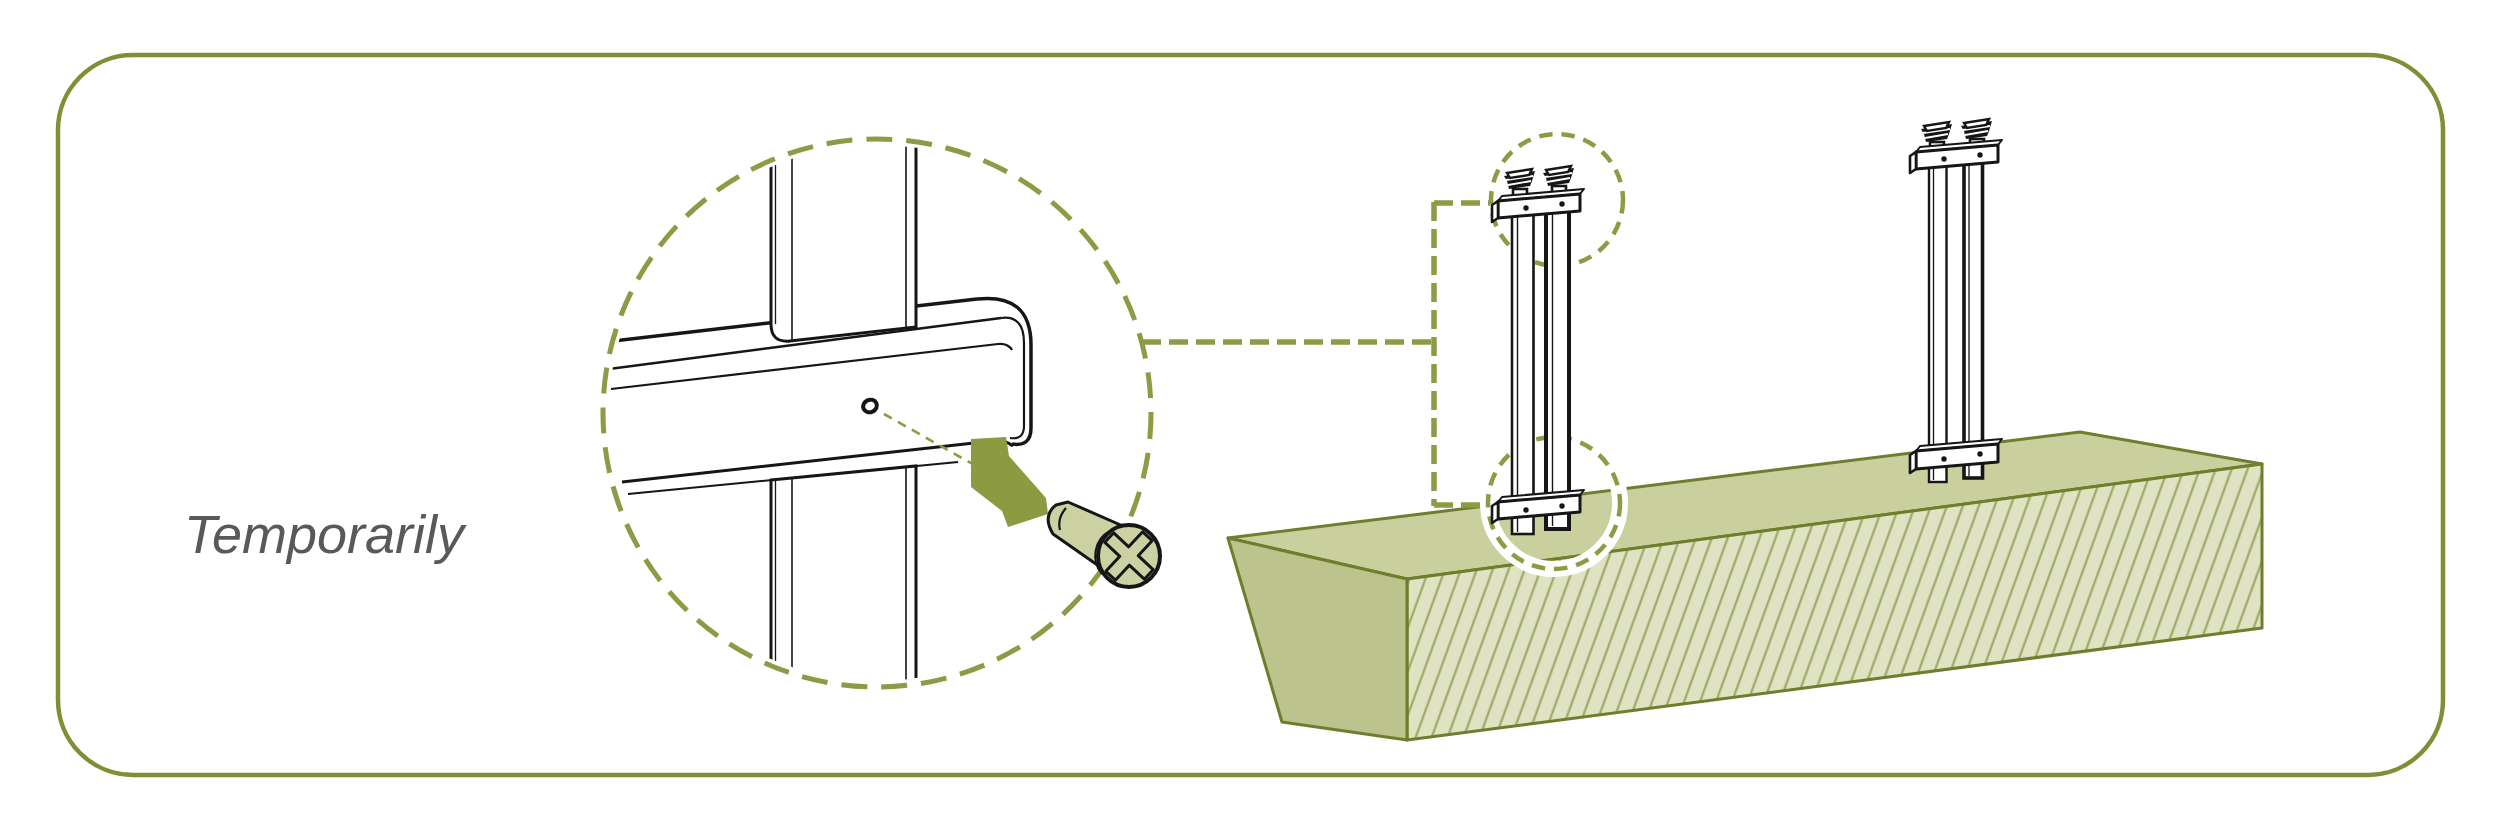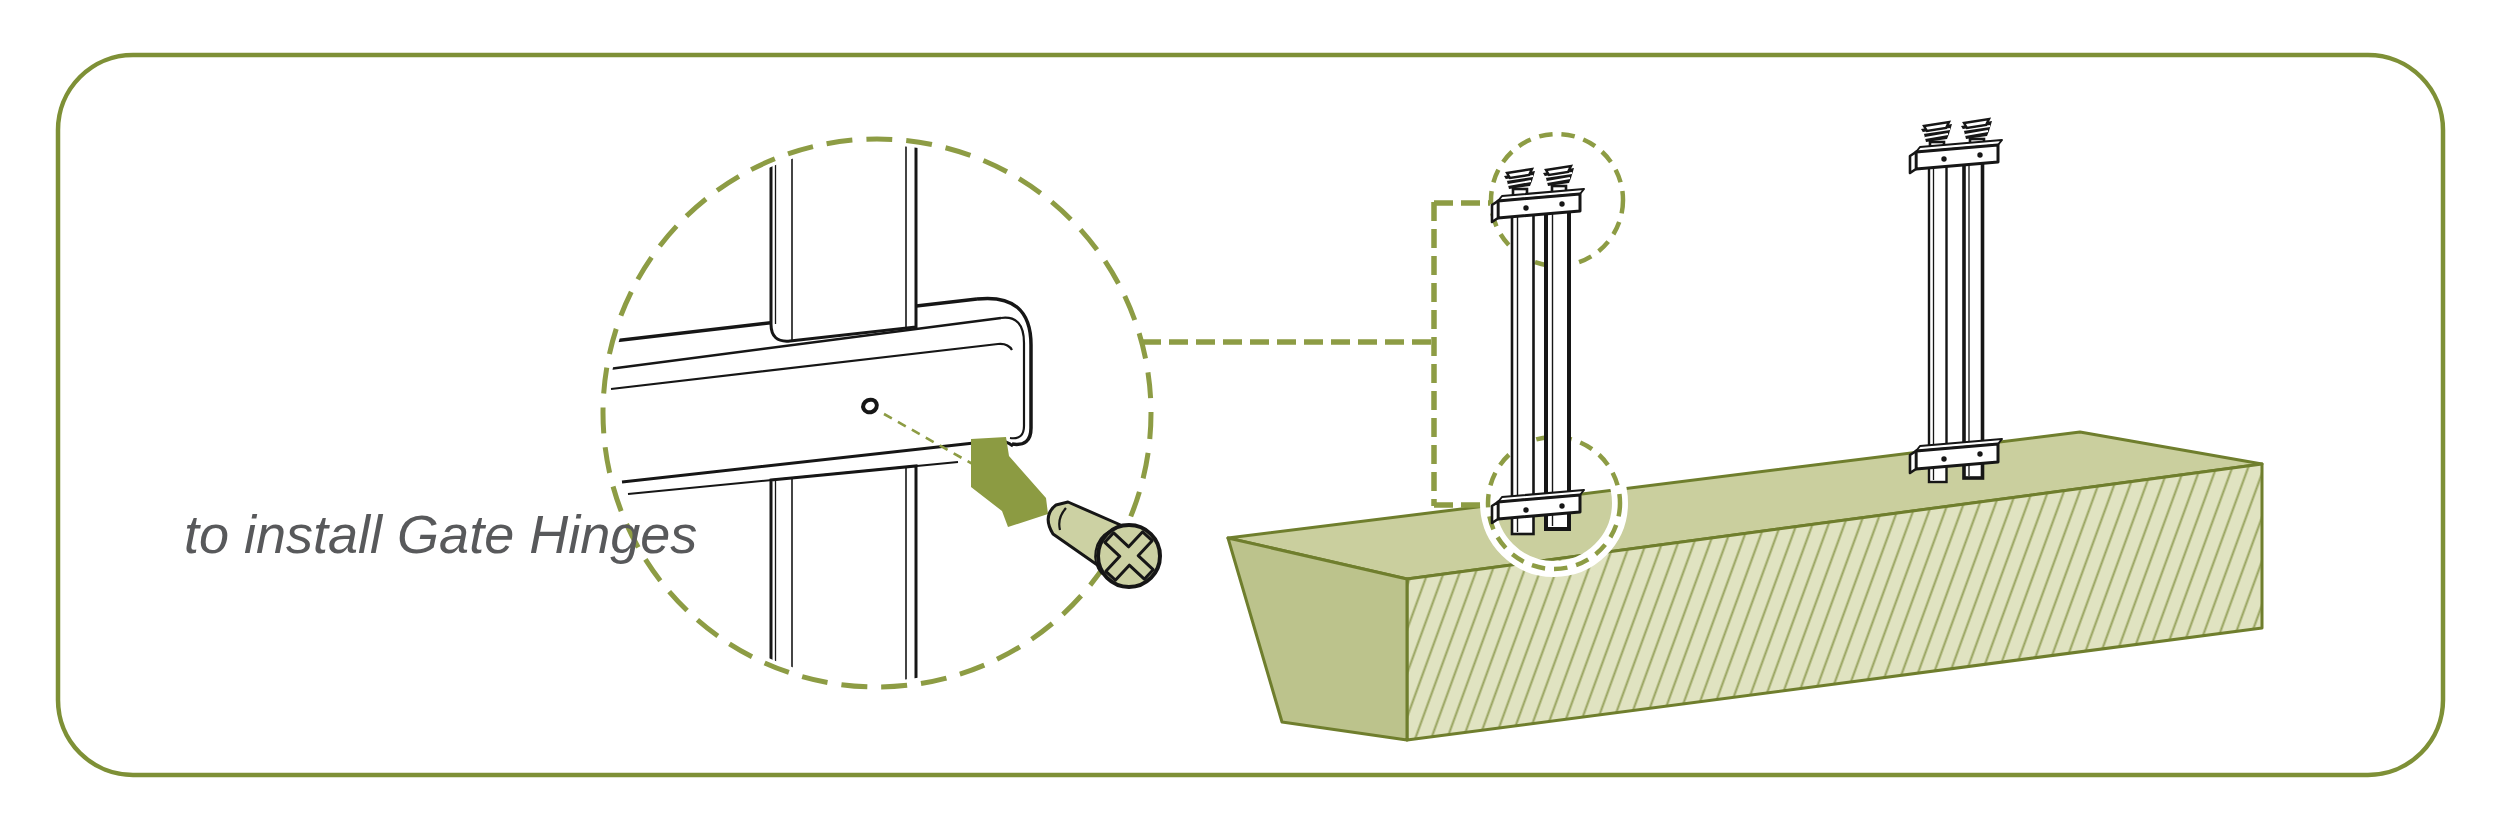--- a/index.html
+++ b/index.html
@@ -187,14 +187,14 @@
       <circle cx="1129" cy="556" r="31" fill="var(--screwFill)" stroke="var(--ink)" stroke-width="4"></circle>
       <path d="M1110,531 A28,28 0 0 0 1102,574" fill="none" stroke="var(--ink)" stroke-width="2"></path>
       <path transform="rotate(43 1129 556)" d="M1122.5,529 h13 v20.5 h20.5 v13 h-20.5 v20.5 h-13 v-20.5 h-20.5 v-13 h20.5 Z" fill="var(--screwFill)" stroke="var(--ink)" stroke-width="3" stroke-linejoin="round"></path>
     </g>
   </g>
 
   <rect x="58" y="55" width="2385" height="720" rx="75" ry="75" fill="none" stroke="var(--frame)" stroke-width="4.5"></rect>
 </svg>
 
 <div class="caption">
-  <span>to install Gate Hinges</span>
+  <span>Temporarily</span>
 </div>
 
 </body></html>

